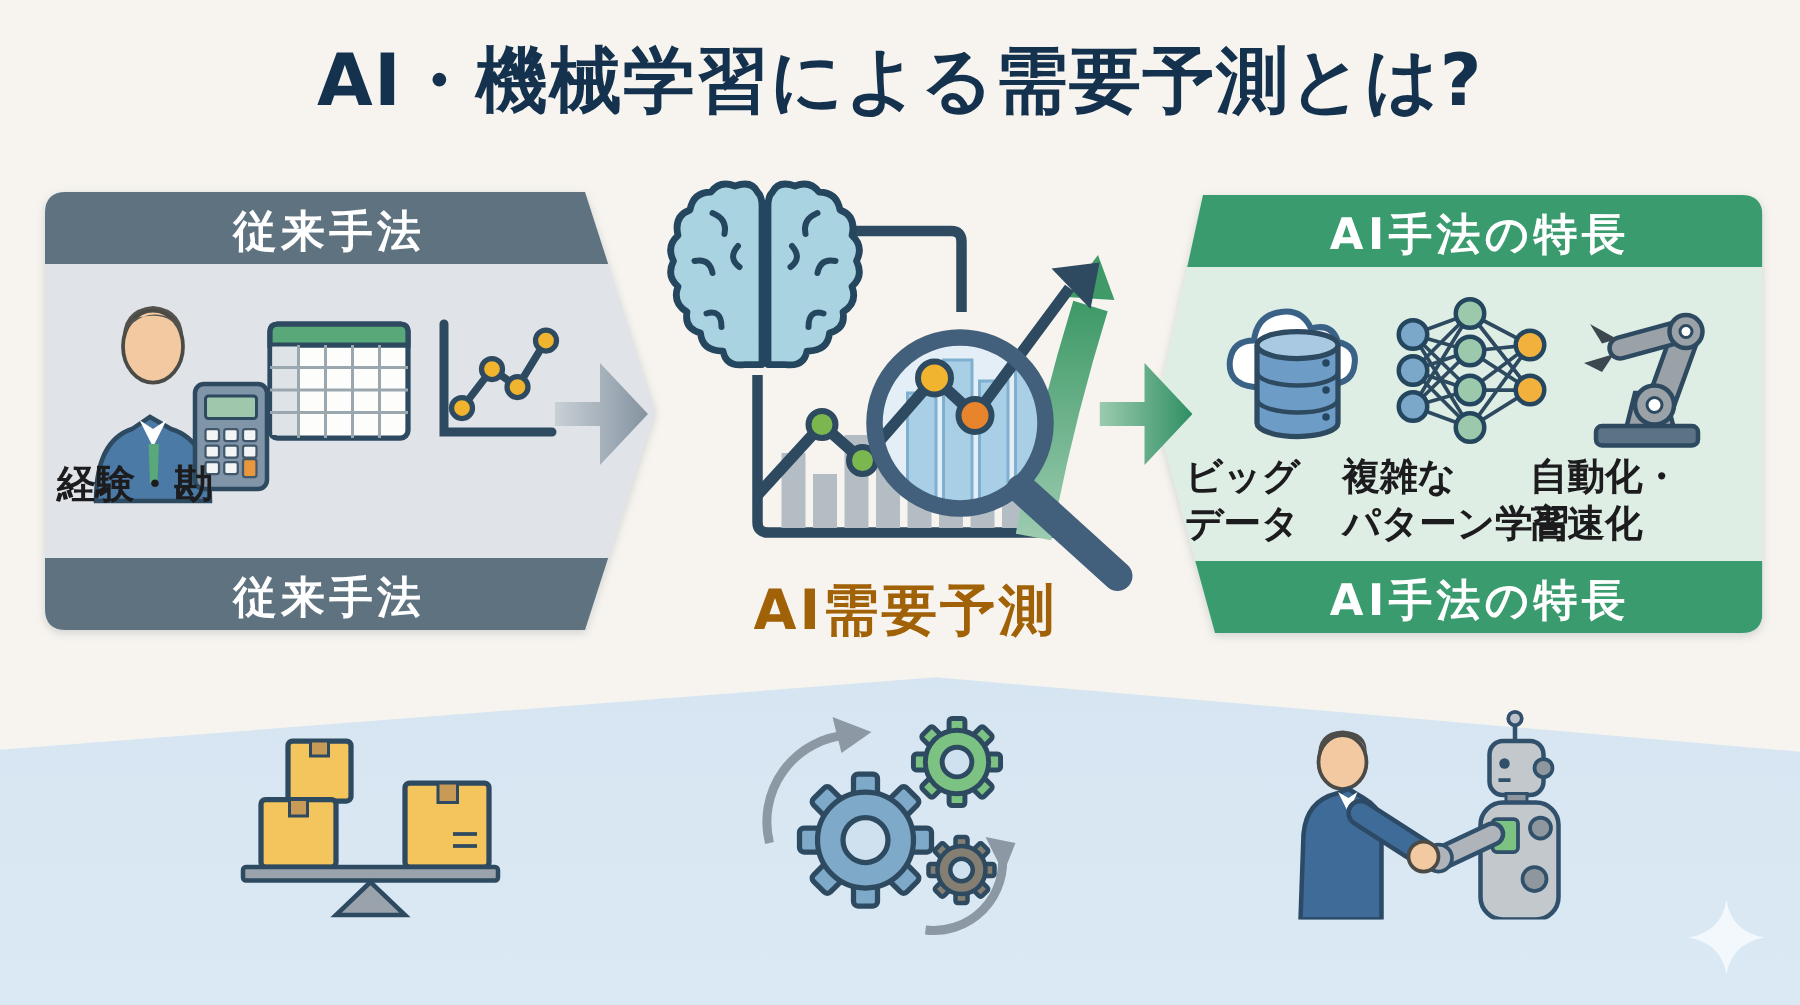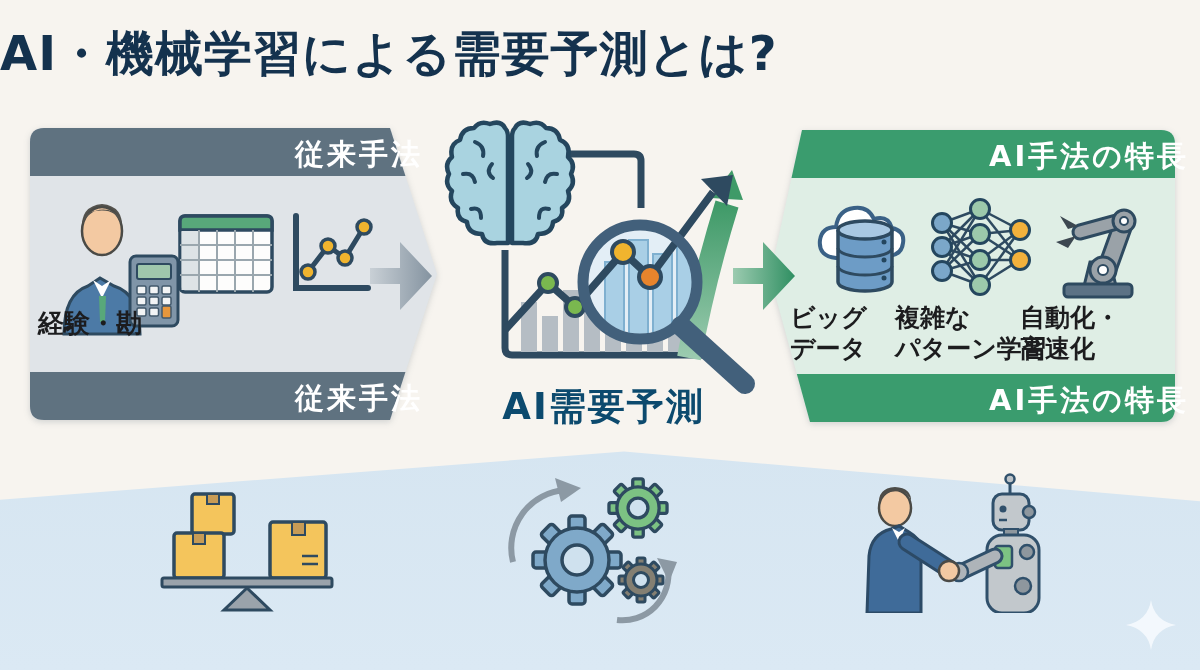--- a/index.html
+++ b/index.html
@@ -3,48 +3,48 @@
 <meta charset="utf-8">
 <style>
   html,body{margin:0;padding:0;}
   .canvas{
     position:relative;width:1200px;height:670px;overflow:hidden;
     background:#f7f4ef;
     font-family:"DejaVu Sans","Liberation Sans",sans-serif;
   }
   
   .title{
-    position:absolute;top:22px;left:0;width:100%;text-align:left;
+    position:absolute;top:22px;left:0;width:100%;text-align:center;
     font-size:48px;font-weight:bold;color:#14324e;letter-spacing:1px;
   }
   
   .blue-band{
     position:absolute;left:0;top:0;width:1200px;height:670px;z-index:0;
     background:linear-gradient(180deg,#cfe1ee 0%,#d4e4f0 55%,#dbe9f4 100%);
     -webkit-clip-path:polygon(0 100%,0 74.6%,52% 67.4%,100% 74.8%,100% 100%);
     clip-path:polygon(0 100%,0 74.6%,52% 67.4%,100% 74.8%,100% 100%);
   }
   
   .box-svg{position:absolute;filter:drop-shadow(0 2px 3px rgba(40,60,80,.18));}
   .box-left-svg{left:30px;top:128px;}
   .box-right-svg{left:770px;top:130px;}
   .box-layer{position:absolute;z-index:2;}
   .bar-label{
-    position:absolute;width:100%;text-align:right;color:#ffffff;
+    position:absolute;width:100%;text-align:center;color:#ffffff;
     font-size:29px;font-weight:bold;letter-spacing:3px;
   }
   .item-label{
     position:absolute;text-align:left;color:#1c1c1e;
     font-size:25px;font-weight:bold;line-height:31px;
   }
   
   .center-art{position:absolute;left:437px;top:112px;z-index:3;}
   .center-label{
     position:absolute;left:437px;top:382px;width:333px;text-align:center;
-    font-size:37px;font-weight:bold;color:#0c4a6e;z-index:3;letter-spacing:2px;
+    font-size:37px;font-weight:bold;color:#a16207;z-index:3;letter-spacing:2px;
   }
   .flow-arrow{position:absolute;z-index:3;}
   
   .benefit-icon{position:absolute;z-index:2;}
   .benefit-label{
     position:absolute;z-index:2;text-align:center;color:#1b1b1d;
     font-size:33px;font-weight:bold;letter-spacing:2px;top:612px;
   }
   .sparkle{position:absolute;z-index:2;}
 </style>

